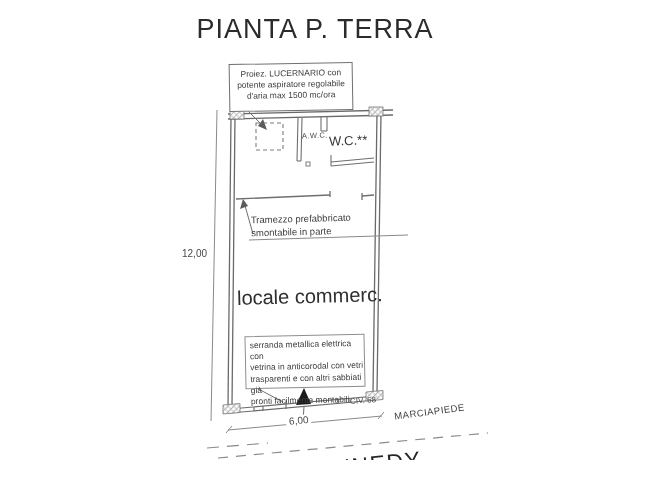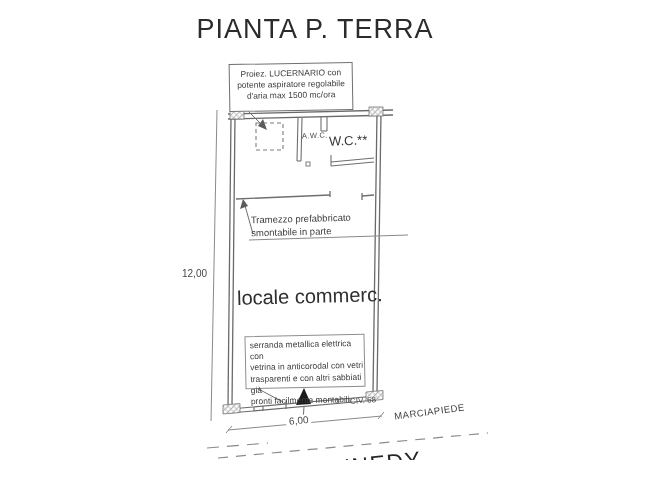--- a/index.html
+++ b/index.html
@@ -17,21 +17,21 @@
     position:absolute;border:1px solid #6f6f6f;background:#fff;
     font-size:8.5px;line-height:1.32;color:#3d3d3d;
   }
   .skylight-box{left:229px;top:63px;width:122px;height:42px;text-align:center;padding-top:4px;transform:rotate(-1deg);}
   .shutter-box{left:245px;top:335px;width:114px;height:48px;text-align:left;padding:3px 0 0 4px;border-color:#8d8d8d;transform:rotate(-1.2deg);}
   .awc{left:302px;top:131px;font-size:7.5px;letter-spacing:.4px;color:#4a4a4a;transform:rotate(-2deg);}
   .wc{left:329px;top:133px;font-size:13px;color:#383838;transform:rotate(-2.5deg);}
   .partition-note{left:251px;top:213px;font-size:9.5px;line-height:12.5px;color:#3d3d3d;transform:rotate(-1.5deg);}
   .commercial{left:237px;top:285px;font-size:20px;color:#2e2e2e;transform:rotate(-1.5deg);}
   .dim-w{left:286px;top:415px;font-size:10px;background:#fff;padding:0 3px;transform:rotate(-5deg);color:#474747;}
-  .dim-h{left:182px;top:268px;font-size:10px;color:#474747;}
+  .dim-h{left:182px;top:248px;font-size:10px;color:#474747;}
   .civic{left:350px;top:396px;font-size:8px;color:#4a4a4a;transform:rotate(-4deg);}
   .sidewalk{left:394px;top:406px;font-size:9.5px;letter-spacing:.5px;color:#3f3f3f;transform:rotate(-7.5deg);}
   .street{left:337px;top:455px;transform:translateX(-50%) rotate(-6deg);font-size:23px;letter-spacing:1.5px;color:#262626;}
 </style>
 </head>
 <body>
 
 <div id="canvas">
 
   <svg id="linework" viewBox="0 0 648 492" xmlns="http://www.w3.org/2000/svg">

